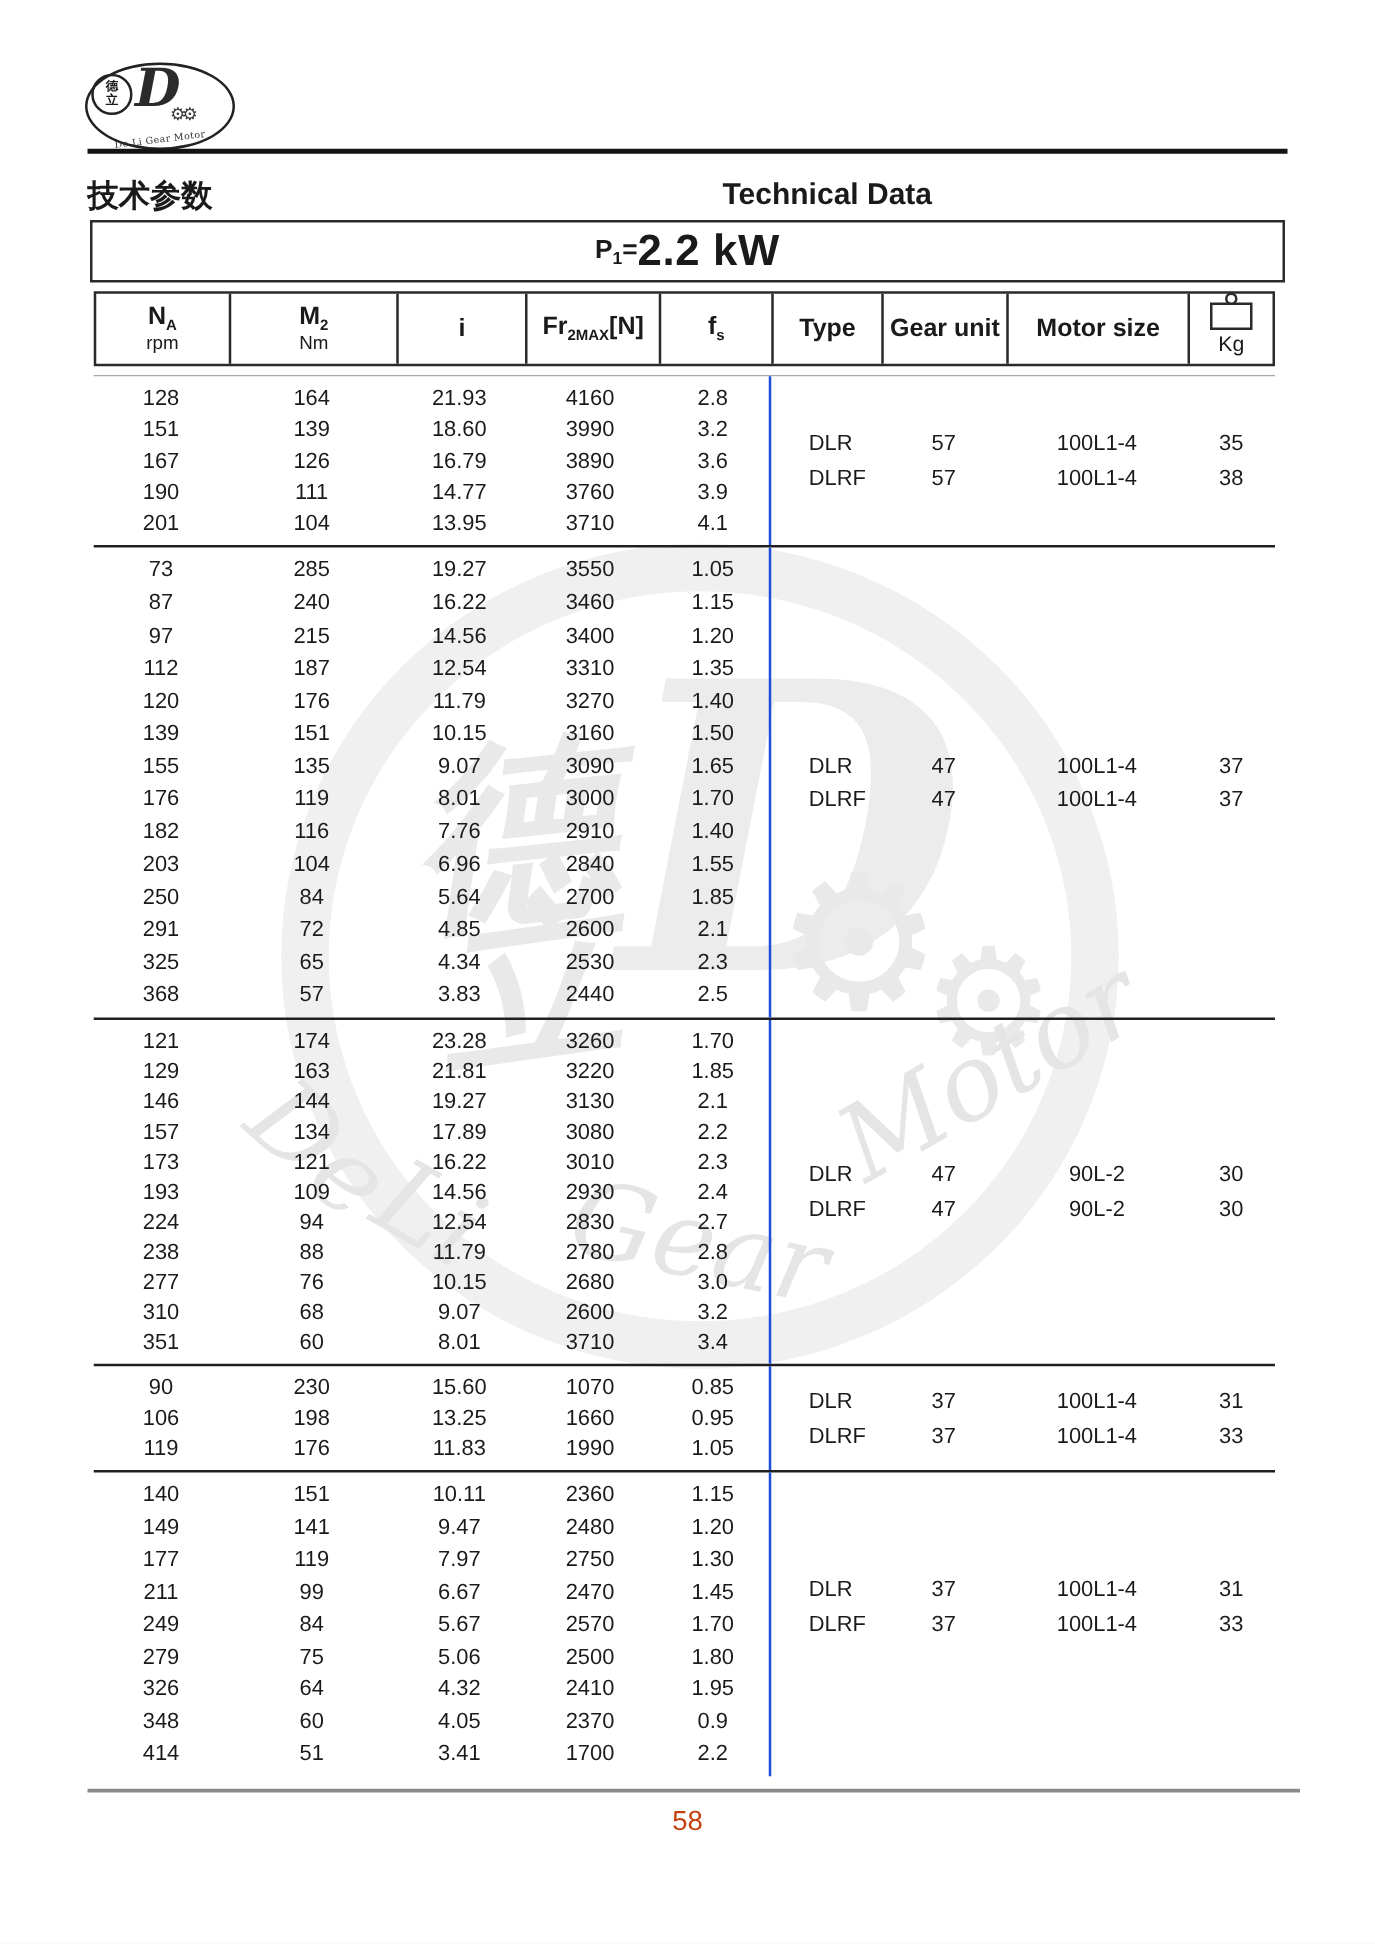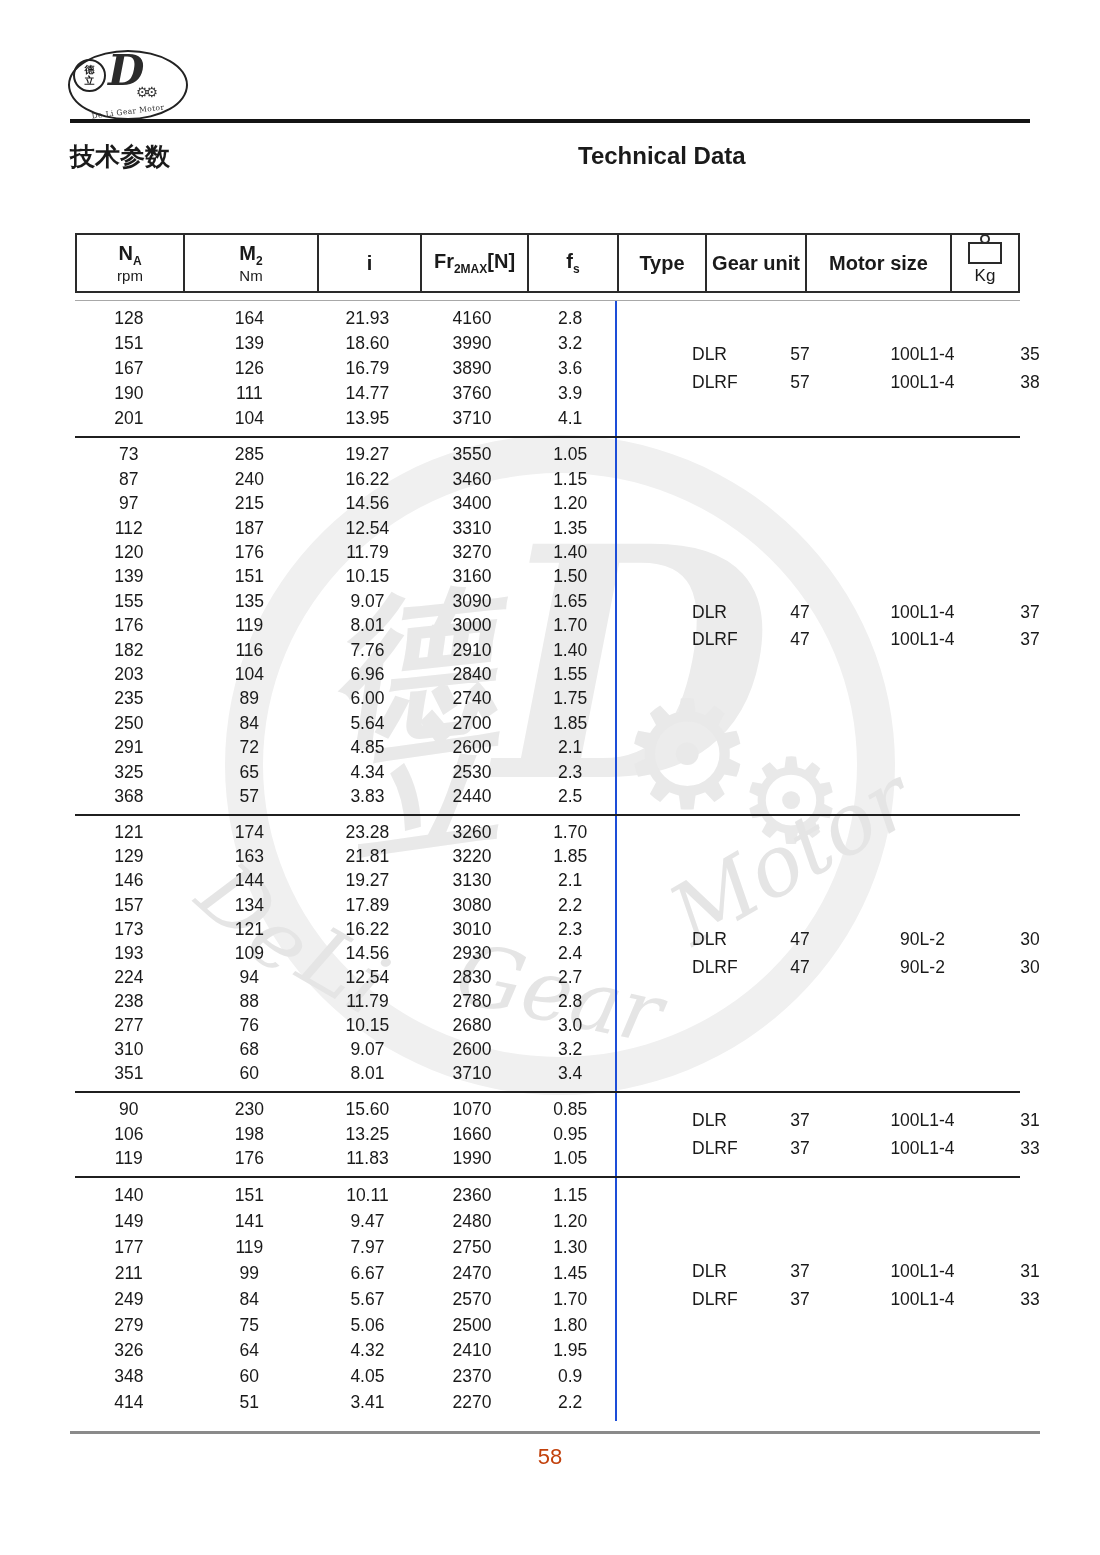--- a/index.html
+++ b/index.html
@@ -76,21 +76,21 @@
   .section{display:flex;border-bottom:2px solid #1f1f1f;box-sizing:border-box;}
   .section:last-child{border-bottom:none;}
   .sec-h-0{height:137px;}.sec-h-1{height:378px;}.sec-h-2{height:277px;}.sec-h-3{height:85px;}.sec-h-4{height:243px;}
   .sec-left{width:542px;border-right:2px solid #1d4ed8;box-sizing:border-box;display:flex;
             flex-direction:column;justify-content:space-around;padding:5px 0;}
   .num-row{display:flex;align-items:center;}
   .num-cell{text-align:center;font-size:17.5px;line-height:1;}
   .c0{width:108px;}.c1{width:134px;}.c2{width:103px;}.c3{width:107px;}.c4{width:90px;}
   .sec-right{flex:1;display:flex;flex-direction:column;justify-content:center;gap:10px;}
   .section:last-child .sec-right{transform:translateY(-14px);}
-  .var-row{display:flex;margin-left:45px;}
+  .var-row{display:flex;}
   .var-cell{text-align:center;font-size:17.5px;line-height:1;box-sizing:border-box;}
   .vc0{width:88px;text-align:left;padding-left:30px;}
   .vc1{width:100px;}.vc2{width:145px;}.vc3{width:70px;}
 
   
   .footer-line{position:absolute;left:70px;top:1431px;width:970px;height:3px;background:#8a8a8a;}
   .page-number{position:absolute;left:0;top:1444px;width:100%;text-align:center;font-size:22px;color:#c2410c;}
 </style>
 </head>
 <body>
@@ -122,20 +122,24 @@
       <div class="logo-gears">⚙⚙</div>
       <div class="logo-arc">De Li Gear Motor</div>
     </div>
 
 
     <div class="header-rule"></div>
 
     <div class="subhead-cn">技术参数</div>
     <div class="subhead-en">Technical Data</div>
 
+    <div class="power-box">
+      <span class="power-small"><span>P</span><sub>1</sub><span>=</span></span>
+        <span class="power-big">2.2 kW</span>
+    </div>
 
     <div class="col-header">
       <div class="hcell hc0">
         <div class="h-main"><span>N</span><sub>A</sub></div>
         <div class="h-unit">rpm</div>
       </div>
       <div class="hcell hc1">
         <div class="h-main"><span>M</span><sub>2</sub></div>
         <div class="h-unit">Nm</div>
       </div>
@@ -284,27 +288,20 @@
               <div class="num-cell c4">1.40</div>
             </div>
             <div class="num-row">
               <div class="num-cell c0">203</div>
               <div class="num-cell c1">104</div>
               <div class="num-cell c2">6.96</div>
               <div class="num-cell c3">2840</div>
               <div class="num-cell c4">1.55</div>
             </div>
             <div class="num-row">
-              <div class="num-cell c0">235</div>
-              <div class="num-cell c1">89</div>
-              <div class="num-cell c2">6.00</div>
-              <div class="num-cell c3">2740</div>
-              <div class="num-cell c4">1.75</div>
-            </div>
-            <div class="num-row">
               <div class="num-cell c0">250</div>
               <div class="num-cell c1">84</div>
               <div class="num-cell c2">5.64</div>
               <div class="num-cell c3">2700</div>
               <div class="num-cell c4">1.85</div>
             </div>
             <div class="num-row">
               <div class="num-cell c0">291</div>
               <div class="num-cell c1">72</div>
               <div class="num-cell c2">4.85</div>
@@ -533,21 +530,21 @@
               <div class="num-cell c0">348</div>
               <div class="num-cell c1">60</div>
               <div class="num-cell c2">4.05</div>
               <div class="num-cell c3">2370</div>
               <div class="num-cell c4">0.9</div>
             </div>
             <div class="num-row">
               <div class="num-cell c0">414</div>
               <div class="num-cell c1">51</div>
               <div class="num-cell c2">3.41</div>
-              <div class="num-cell c3">2270</div>
+              <div class="num-cell c3">1700</div>
               <div class="num-cell c4">2.2</div>
             </div>
           </div>
     <div class="sec-right">
             <div class="var-row">
               <div class="var-cell vc0">DLR</div>
               <div class="var-cell vc1">37</div>
               <div class="var-cell vc2">100L1-4</div>
               <div class="var-cell vc3">31</div>
             </div>

